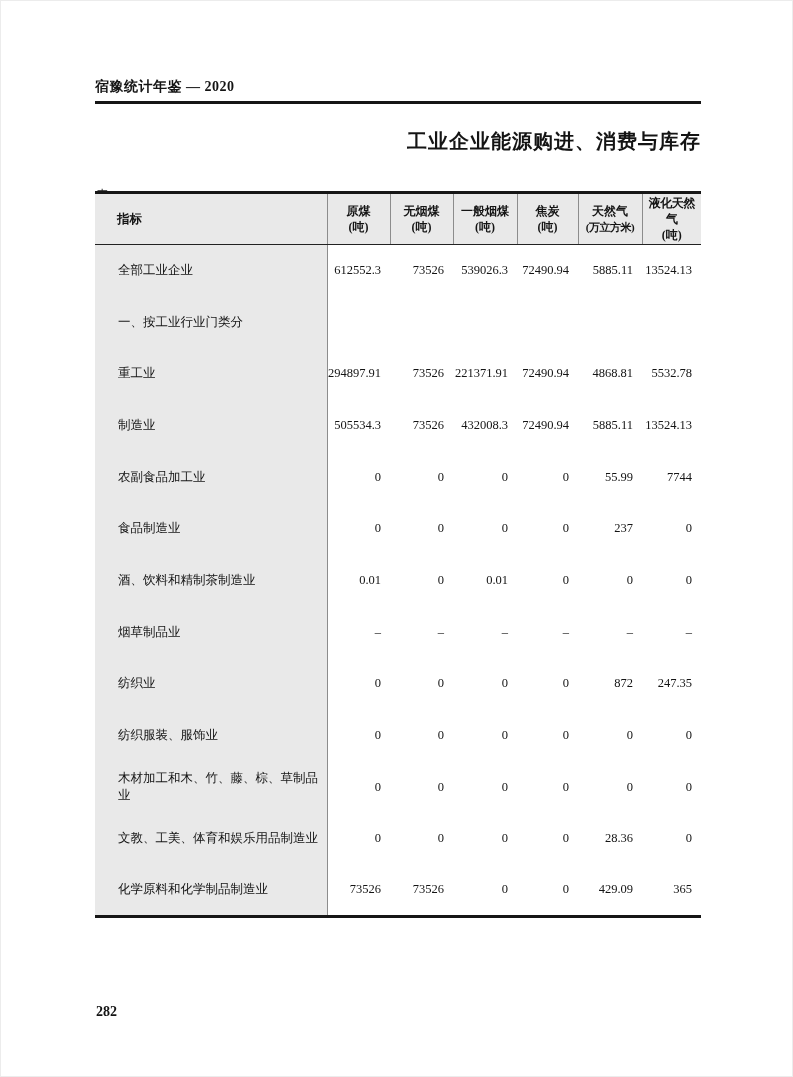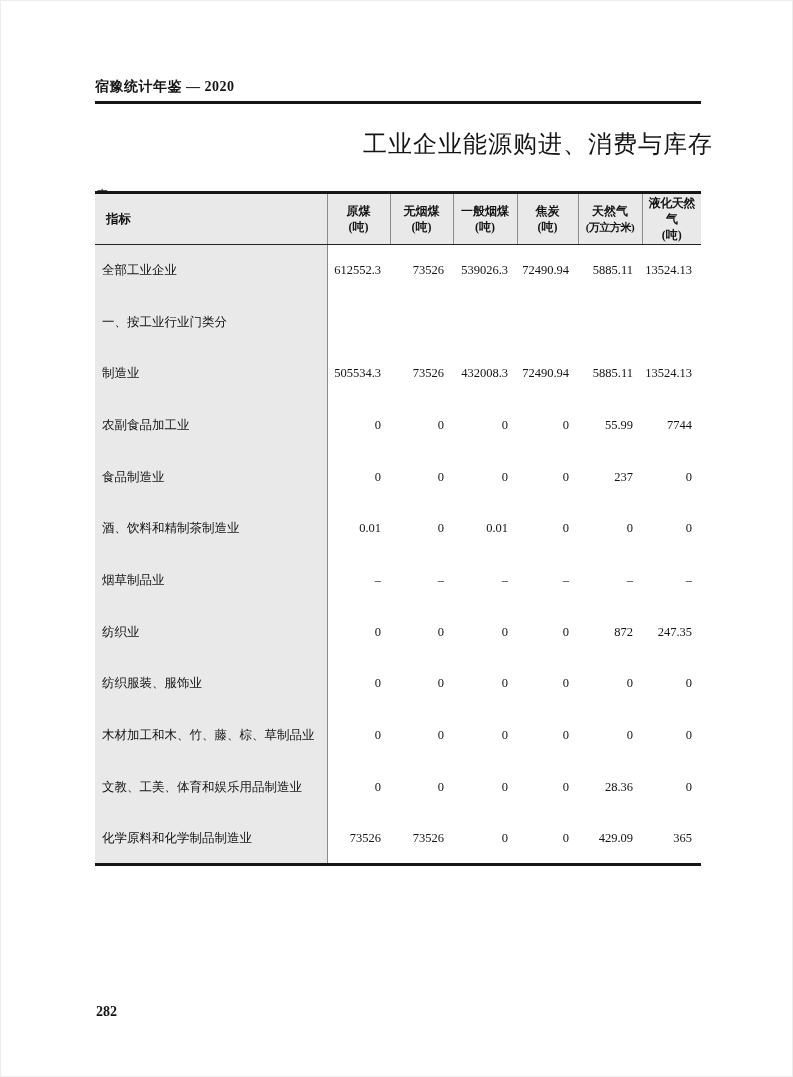--- a/index.html
+++ b/index.html
@@ -21,23 +21,23 @@
     width: 606px;
     padding-bottom: 5px;
     border-bottom: 3px solid #161616;
     font-size: 14px;
     font-weight: bold;
     letter-spacing: 0.5px;
   }
   .doc-title {
     position: absolute;
     top: 128px;
-    right: 80px;
-    font-size: 24px;
-    font-weight: normal;
+    right: 92px;
+    font-size: 20px;
+    font-weight: bold;
     letter-spacing: 1px;
     white-space: nowrap;
   }
   .table-label {
     position: absolute;
     left: 96px;
     top: 187px;
     font-size: 12.5px;
   }
   table.stat {
@@ -58,36 +58,36 @@
     line-height: 1.35;
     text-align: center;
     vertical-align: middle;
     border-bottom: 1.5px solid #222222;
     border-left: 1px solid #8c8c8c;
     padding: 0 1px;
   }
   table.stat th:first-child {
     border-left: none;
     text-align: left;
-    padding-left: 11px;
+    padding-left: 22px;
     font-size: 12.5px;
     margin-top: 11px;
   }
   table.stat th:nth-child(6) .col-unit { font-size: 11px; letter-spacing: -0.5px; }
   table.stat th:nth-child(7) .col-name { letter-spacing: -0.5px; }
   .col-name, .col-unit { display: block; }
   table.stat td {
     height: 51.7px;
     vertical-align: middle;
     font-size: 12.5px;
   }
   td.lbl {
     background: #e9e9e9;
     border-right: 1px solid #8c8c8c;
-    padding-left: 7px;
+    padding-left: 23px;
     text-align: left;
   }
   td.num {
     text-align: right;
     padding-right: 9px;
   }
   .page-number {
     position: absolute;
     left: 96px;
     top: 1004px;
@@ -163,20 +163,29 @@
       <tr>
         <td class="lbl">一、按工业行业门类分</td>
         <td class="num"></td>
         <td class="num"></td>
         <td class="num"></td>
         <td class="num"></td>
         <td class="num"></td>
         <td class="num"></td>
       </tr>
       <tr>
+        <td class="lbl">重工业</td>
+        <td class="num">294897.91</td>
+        <td class="num">73526</td>
+        <td class="num">221371.91</td>
+        <td class="num">72490.94</td>
+        <td class="num">4868.81</td>
+        <td class="num">5532.78</td>
+      </tr>
+      <tr>
         <td class="lbl">制造业</td>
         <td class="num">505534.3</td>
         <td class="num">73526</td>
         <td class="num">432008.3</td>
         <td class="num">72490.94</td>
         <td class="num">5885.11</td>
         <td class="num">13524.13</td>
       </tr>
       <tr>
         <td class="lbl">农副食品加工业</td>

